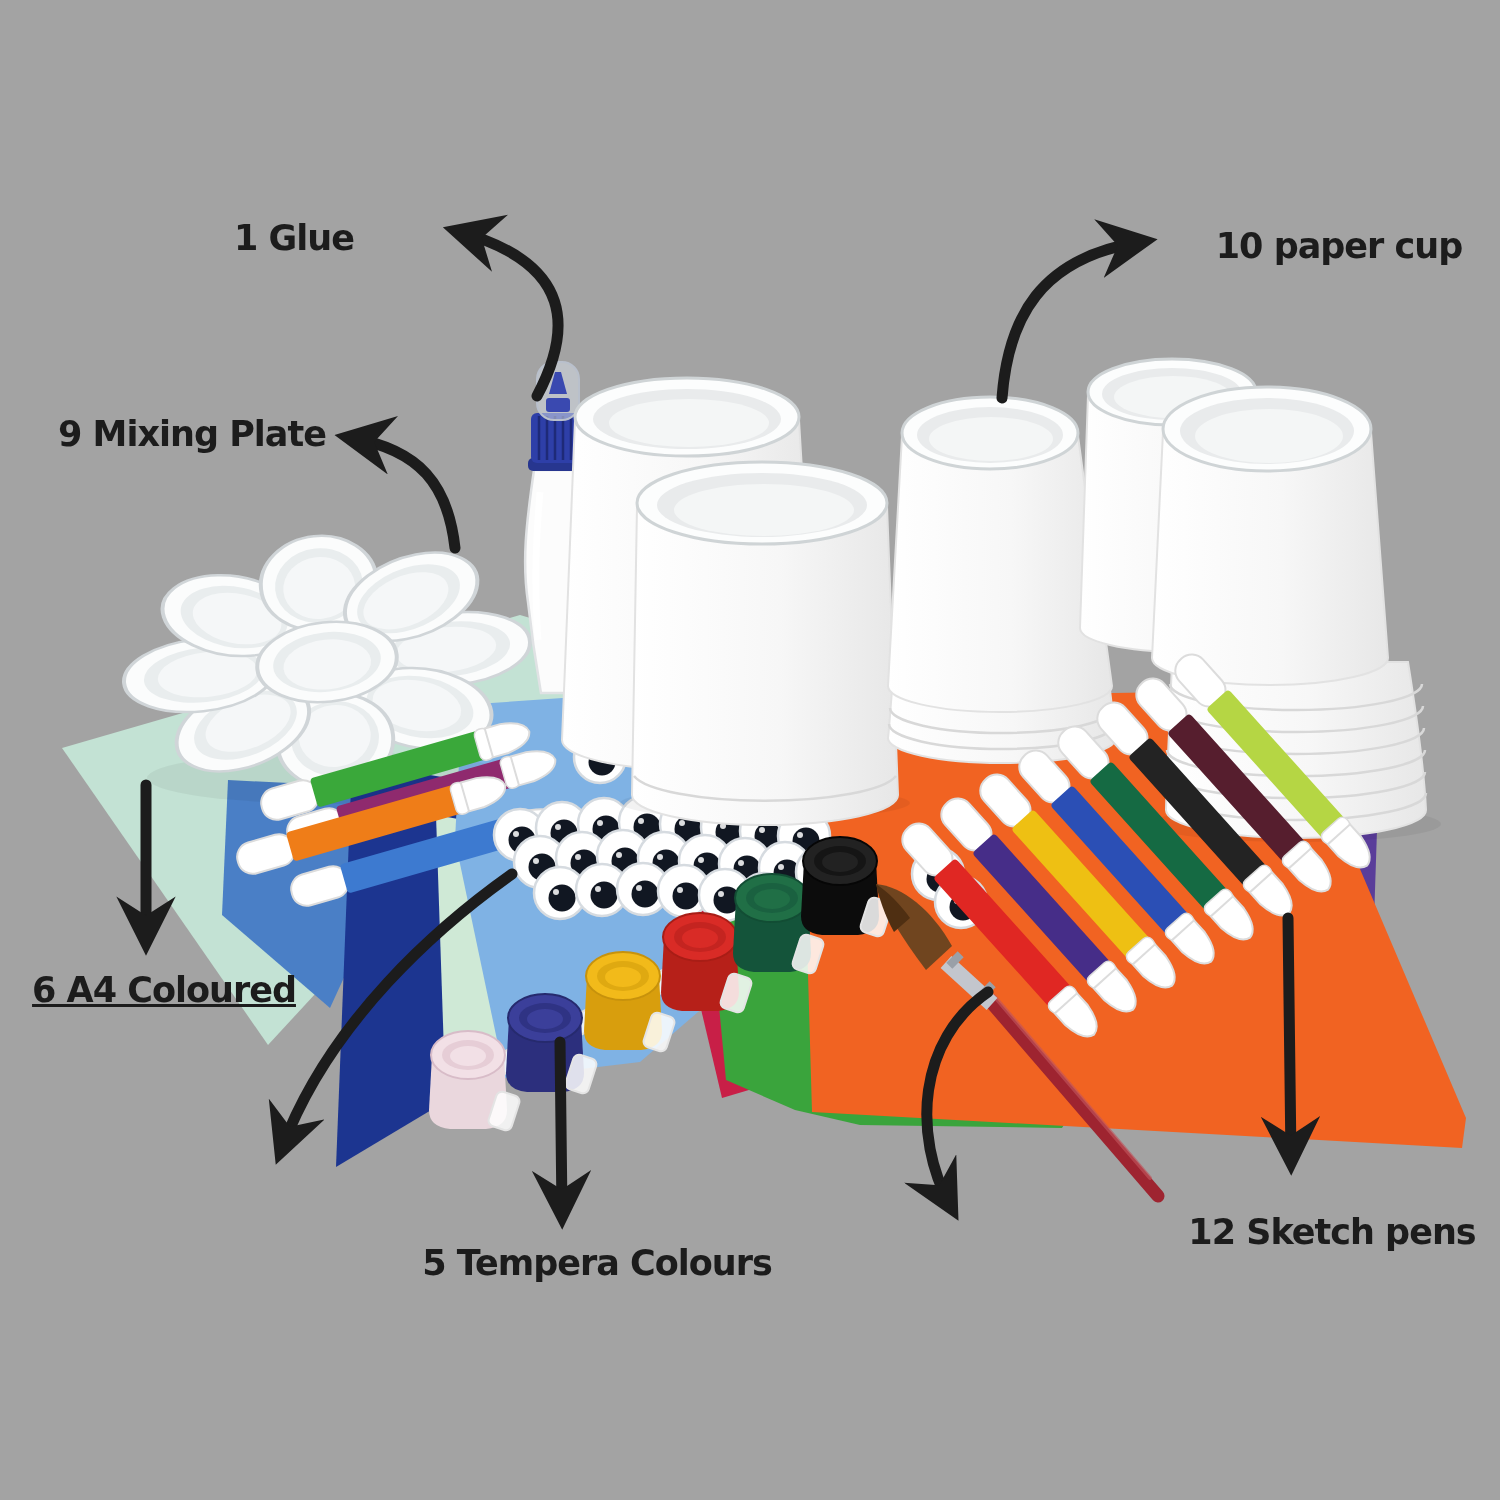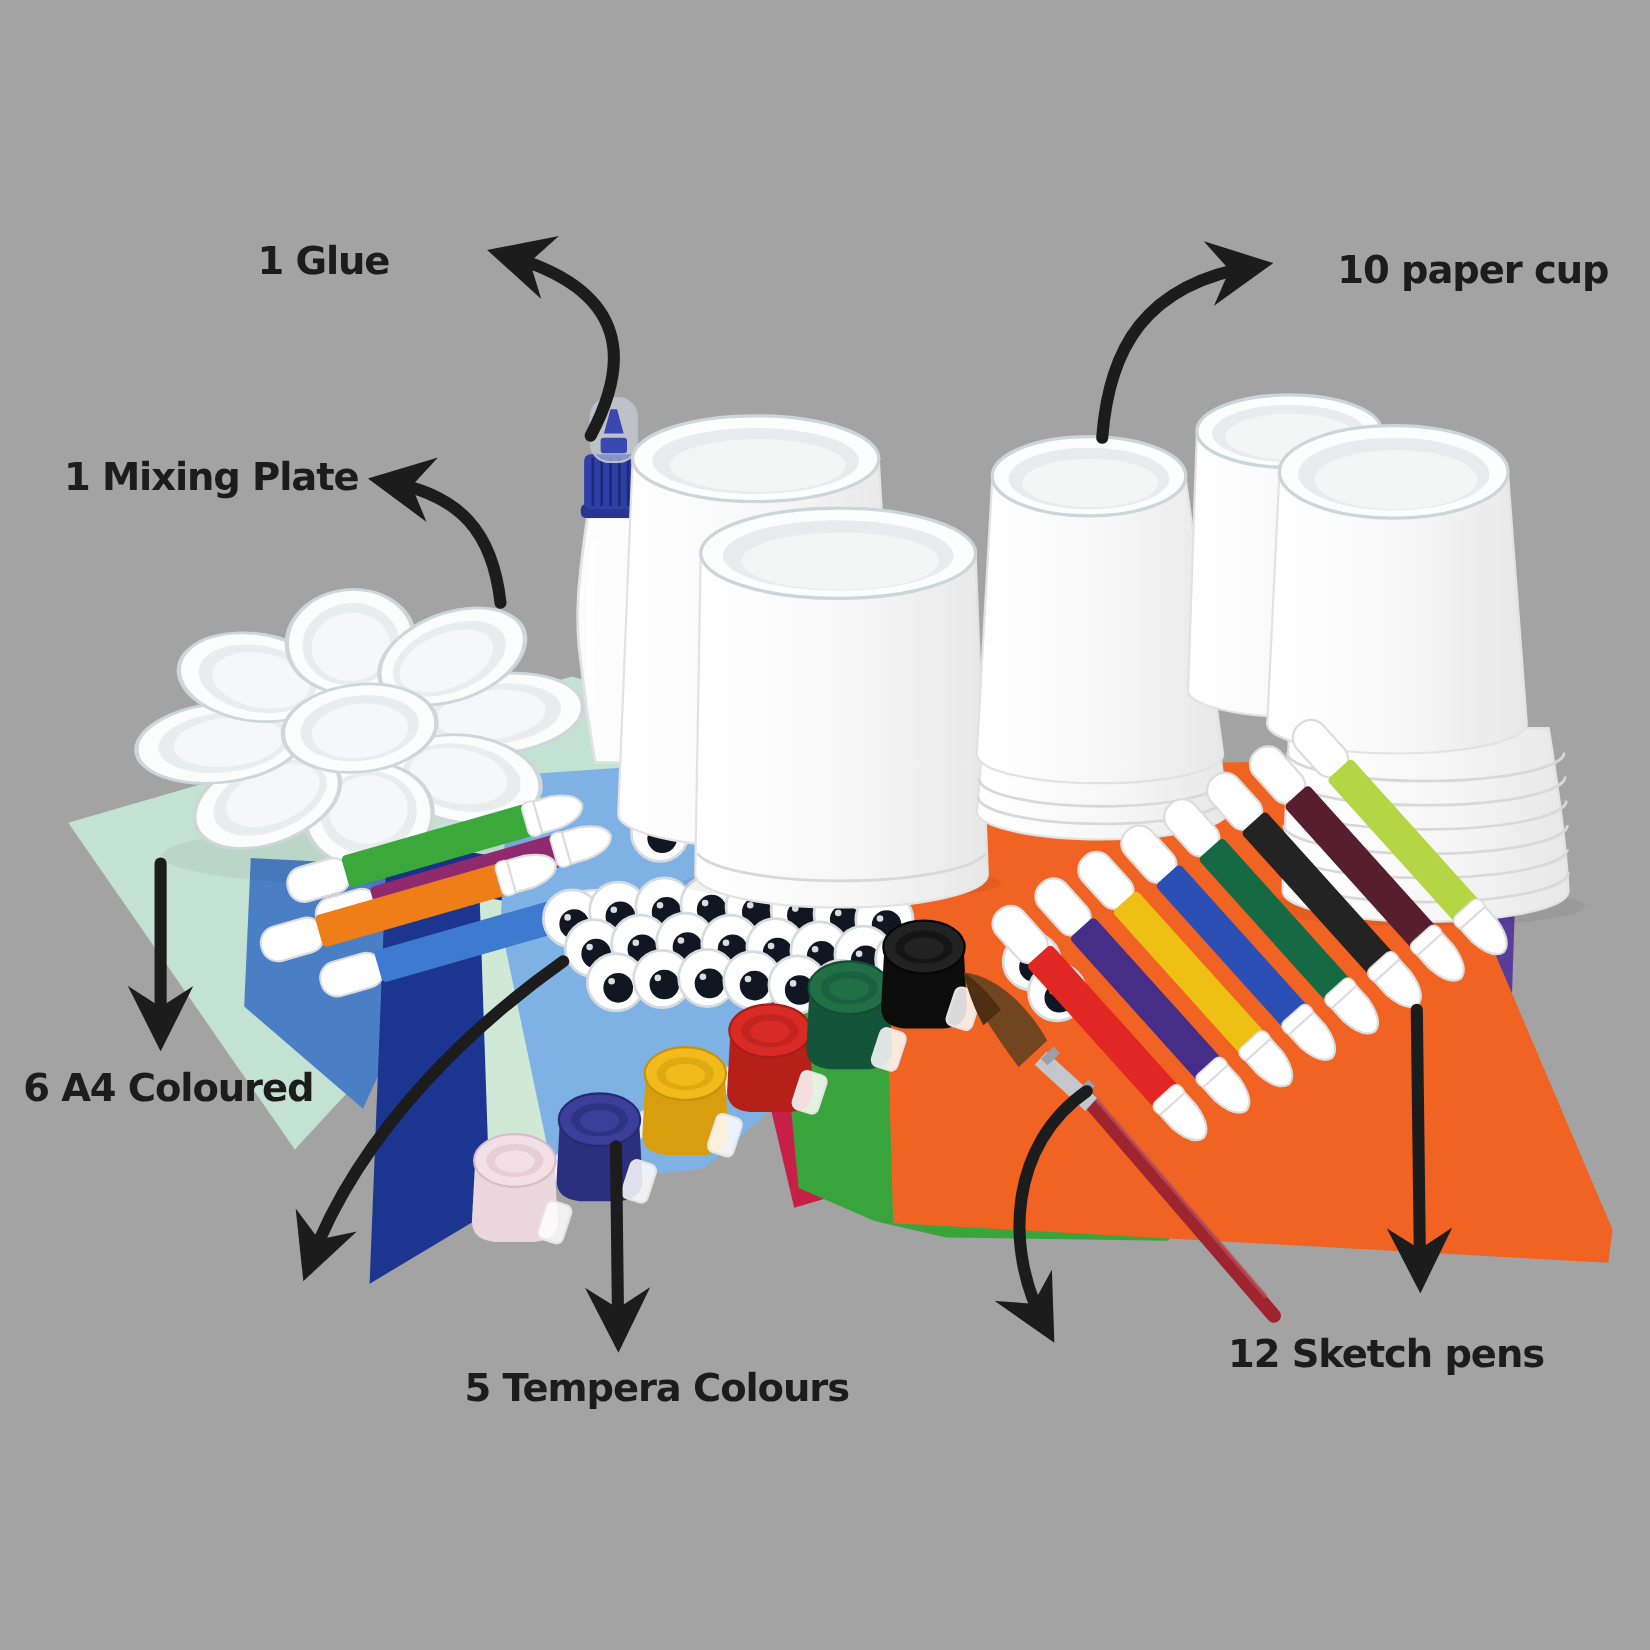--- a/index.html
+++ b/index.html
@@ -305,19 +305,19 @@
     <path class="arrow" d="M146,785 L146,938" marker-end="url(#ah)"></path>
     <path class="arrow" d="M512,874 C440,925 330,1020 282,1148" marker-end="url(#ah)"></path>
     <path class="arrow" d="M560,1042 L562,1212" marker-end="url(#ah)"></path>
     <path class="arrow" d="M988,992 C918,1040 912,1135 950,1205" marker-end="url(#ah)"></path>
     <path class="arrow" d="M1288,918 L1291,1158" marker-end="url(#ah)"></path>
   </g>
 </svg>
 
   <div class="callout" style="left:294px;top:216px;">1 Glue</div>
   <div class="callout" style="left:1339px;top:224px;">10 paper cup</div>
-  <div class="callout" style="left:192px;top:412px;">1 Mixing Plate</div>
-  <div class="callout" style="left:153px;top:968px;">
+  <div class="callout" style="left:192px;top:412px;">9 Mixing Plate</div>
+  <div class="callout" style="left:164px;top:968px;text-decoration:underline;">
     <div>6 A4 Coloured</div>
   </div>
   <div class="callout" style="left:597px;top:1241px;">5 Tempera Colours</div>
-  <div class="callout" style="left:1260px;top:1210px;">12 Sketch pens</div>
+  <div class="callout" style="left:1332px;top:1210px;">12 Sketch pens</div>
 </div>
 
 </body></html>

